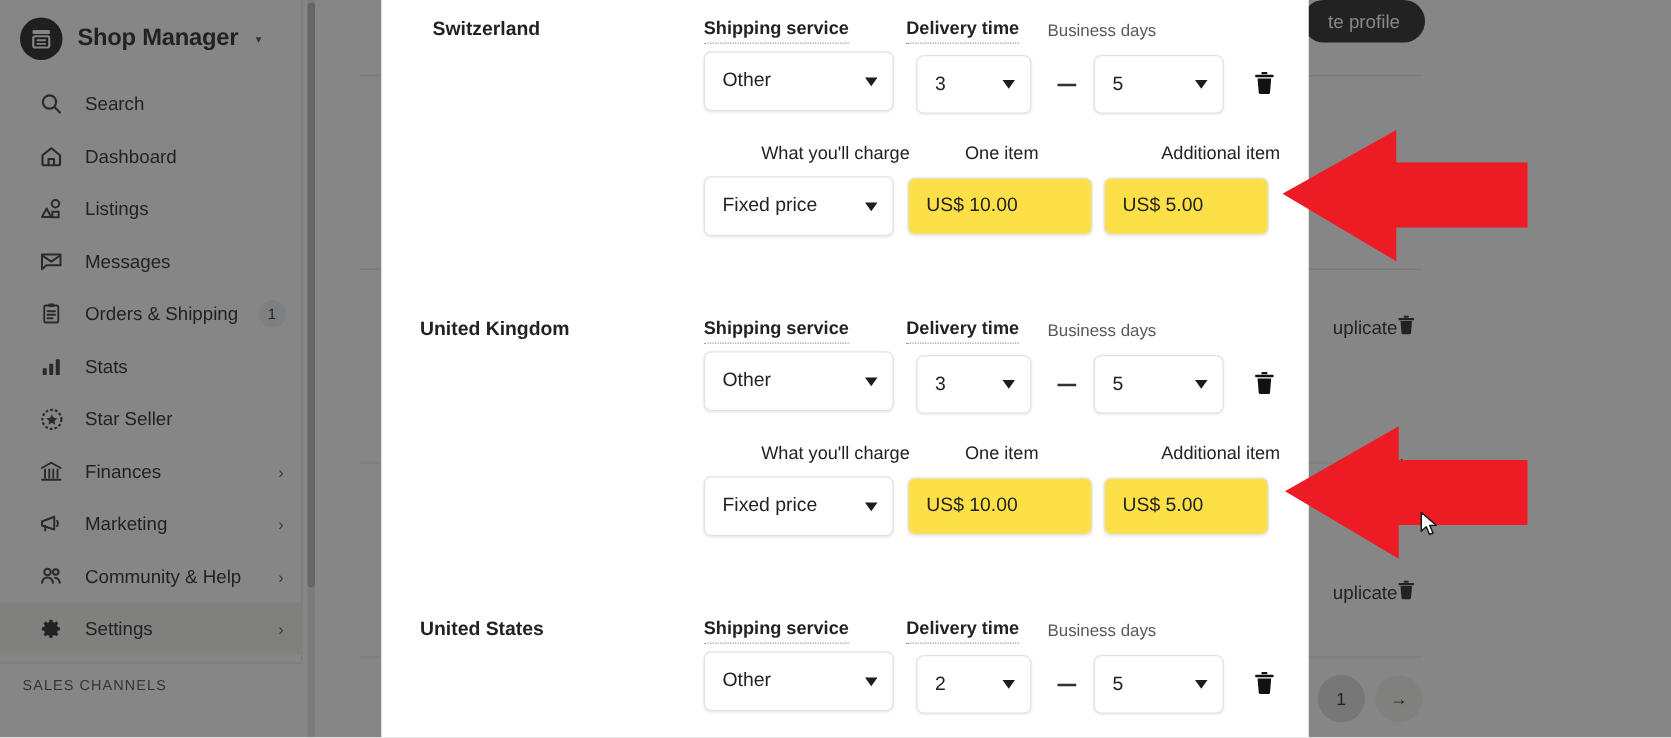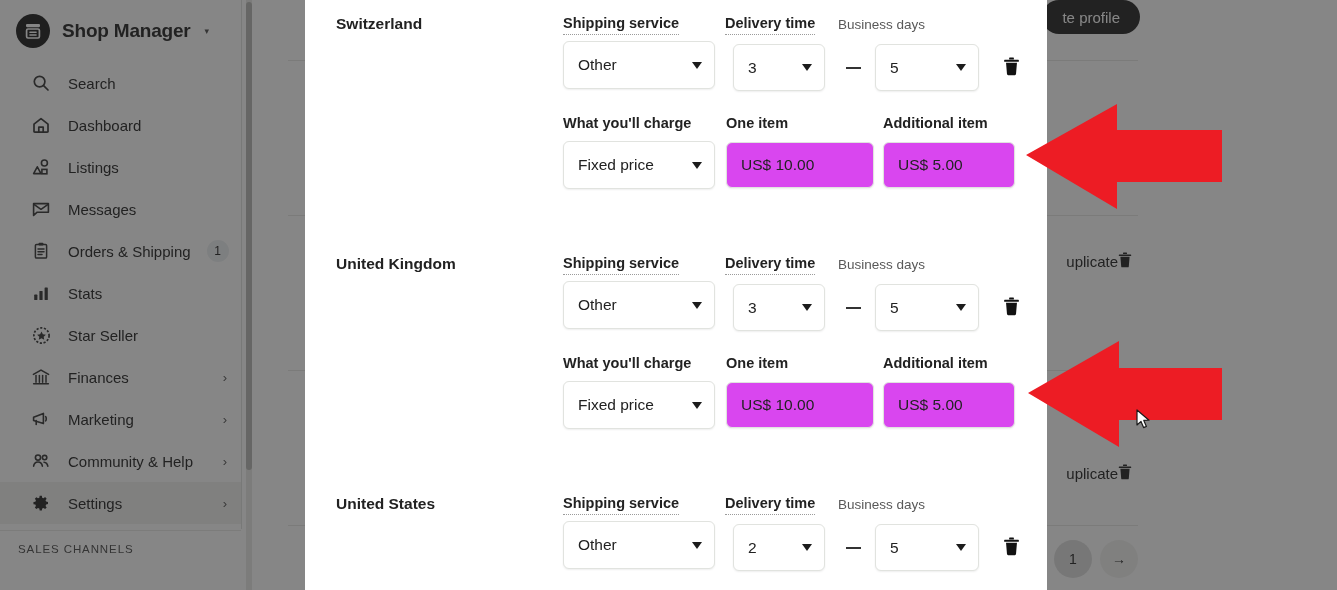--- a/index.html
+++ b/index.html
@@ -109,21 +109,21 @@
     position: absolute; left: 31px;
     font-size: 15.5px; font-weight: 700; color: #222222;
   }
 
   .field-label {
     position: absolute;
     font-size: 14.5px; font-weight: 700; color: #222222;
     border-bottom: 1.5px dotted #9b9b9b; padding-bottom: 2px;
     line-height: 18px;
   }
-  .field-label.plain { border-bottom: none; font-weight: 700; }
+  .field-label.plain { border-bottom: none; font-weight: 400; margin-left: 46px; }
   .hint-label {
     position: absolute; font-size: 13.5px; color: #595959; font-weight: 400;
     line-height: 18px;
   }
 
   .select-box {
     position: absolute;
     background: #ffffff; border: 1px solid #e1e3df; border-radius: 6px;
     box-shadow: 0 1px 2px rgba(0,0,0,0.07);
     display: flex; align-items: center;
@@ -132,21 +132,21 @@
     cursor: pointer;
   }
   .select-caret {
     margin-left: auto; width: 0; height: 0;
     border-left: 5.5px solid transparent; border-right: 5.5px solid transparent;
     border-top: 7px solid #1c1c1c;
   }
 
   .text-input {
     position: absolute;
-    background: #d946ef; border: 1px solid #e1e3df; border-radius: 6px;
+    background: #fde047; border: 1px solid #e1e3df; border-radius: 6px;
     box-shadow: 0 1px 2px rgba(0,0,0,0.07);
     display: flex; align-items: center;
     padding: 0 14px;
     font-size: 15.5px; color: #222222;
   }
 
   .dash {
     position: absolute; width: 15px; height: 2px; background: #333333;
   }
   .trash-btn {
@@ -353,21 +353,21 @@
         <div class="pg-btn">→</div>
       </div>
     </div>
   </div>
 
   <div class="dim-overlay"></div>
 
   <div class="modal">
 
     <div class="country-block">
-      <div class="country-name" style="top:15px;">Switzerland</div>
+      <div class="country-name" style="top:15px;margin-left:10px;">Switzerland</div>
 
       <div class="field-label" style="left:258px; top:14px;">Shipping service</div>
       <div class="field-label" style="left:420px; top:14px;">Delivery time</div>
       <div class="hint-label" style="left:533px; top:16px;">Business days</div>
 
       <div class="select-box" style="left:258px; top:41px; width:152px; height:48px;">
         <span>Other</span>
         <span class="select-caret"></span>
       </div>
 

